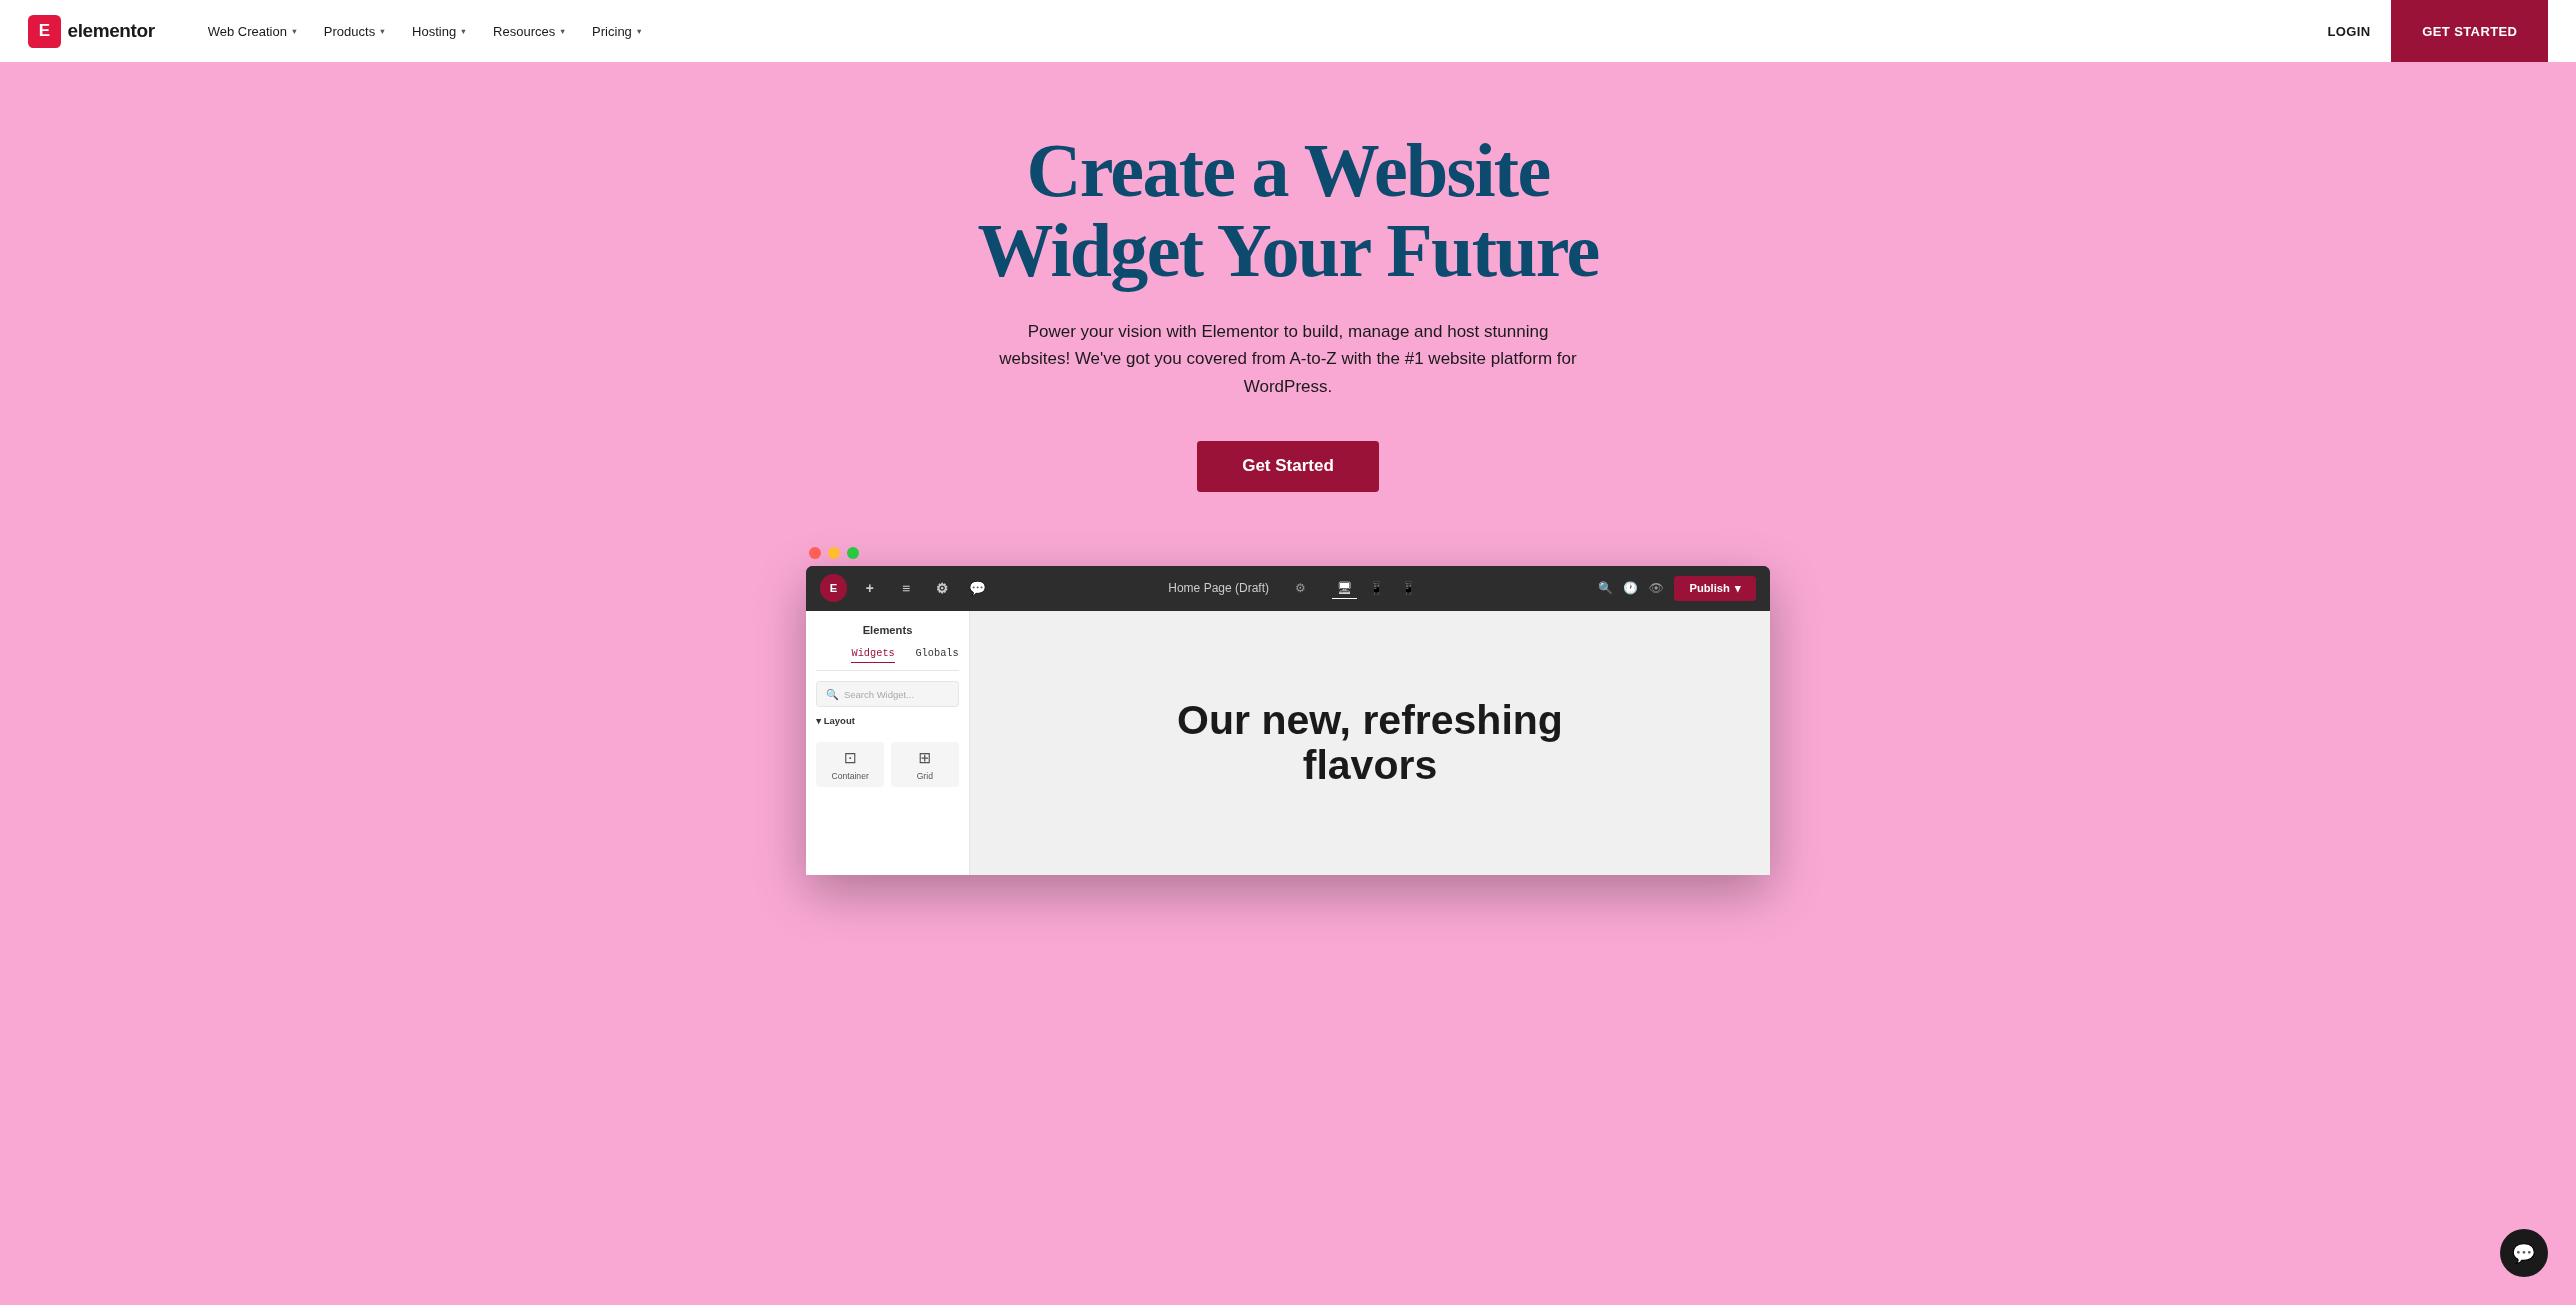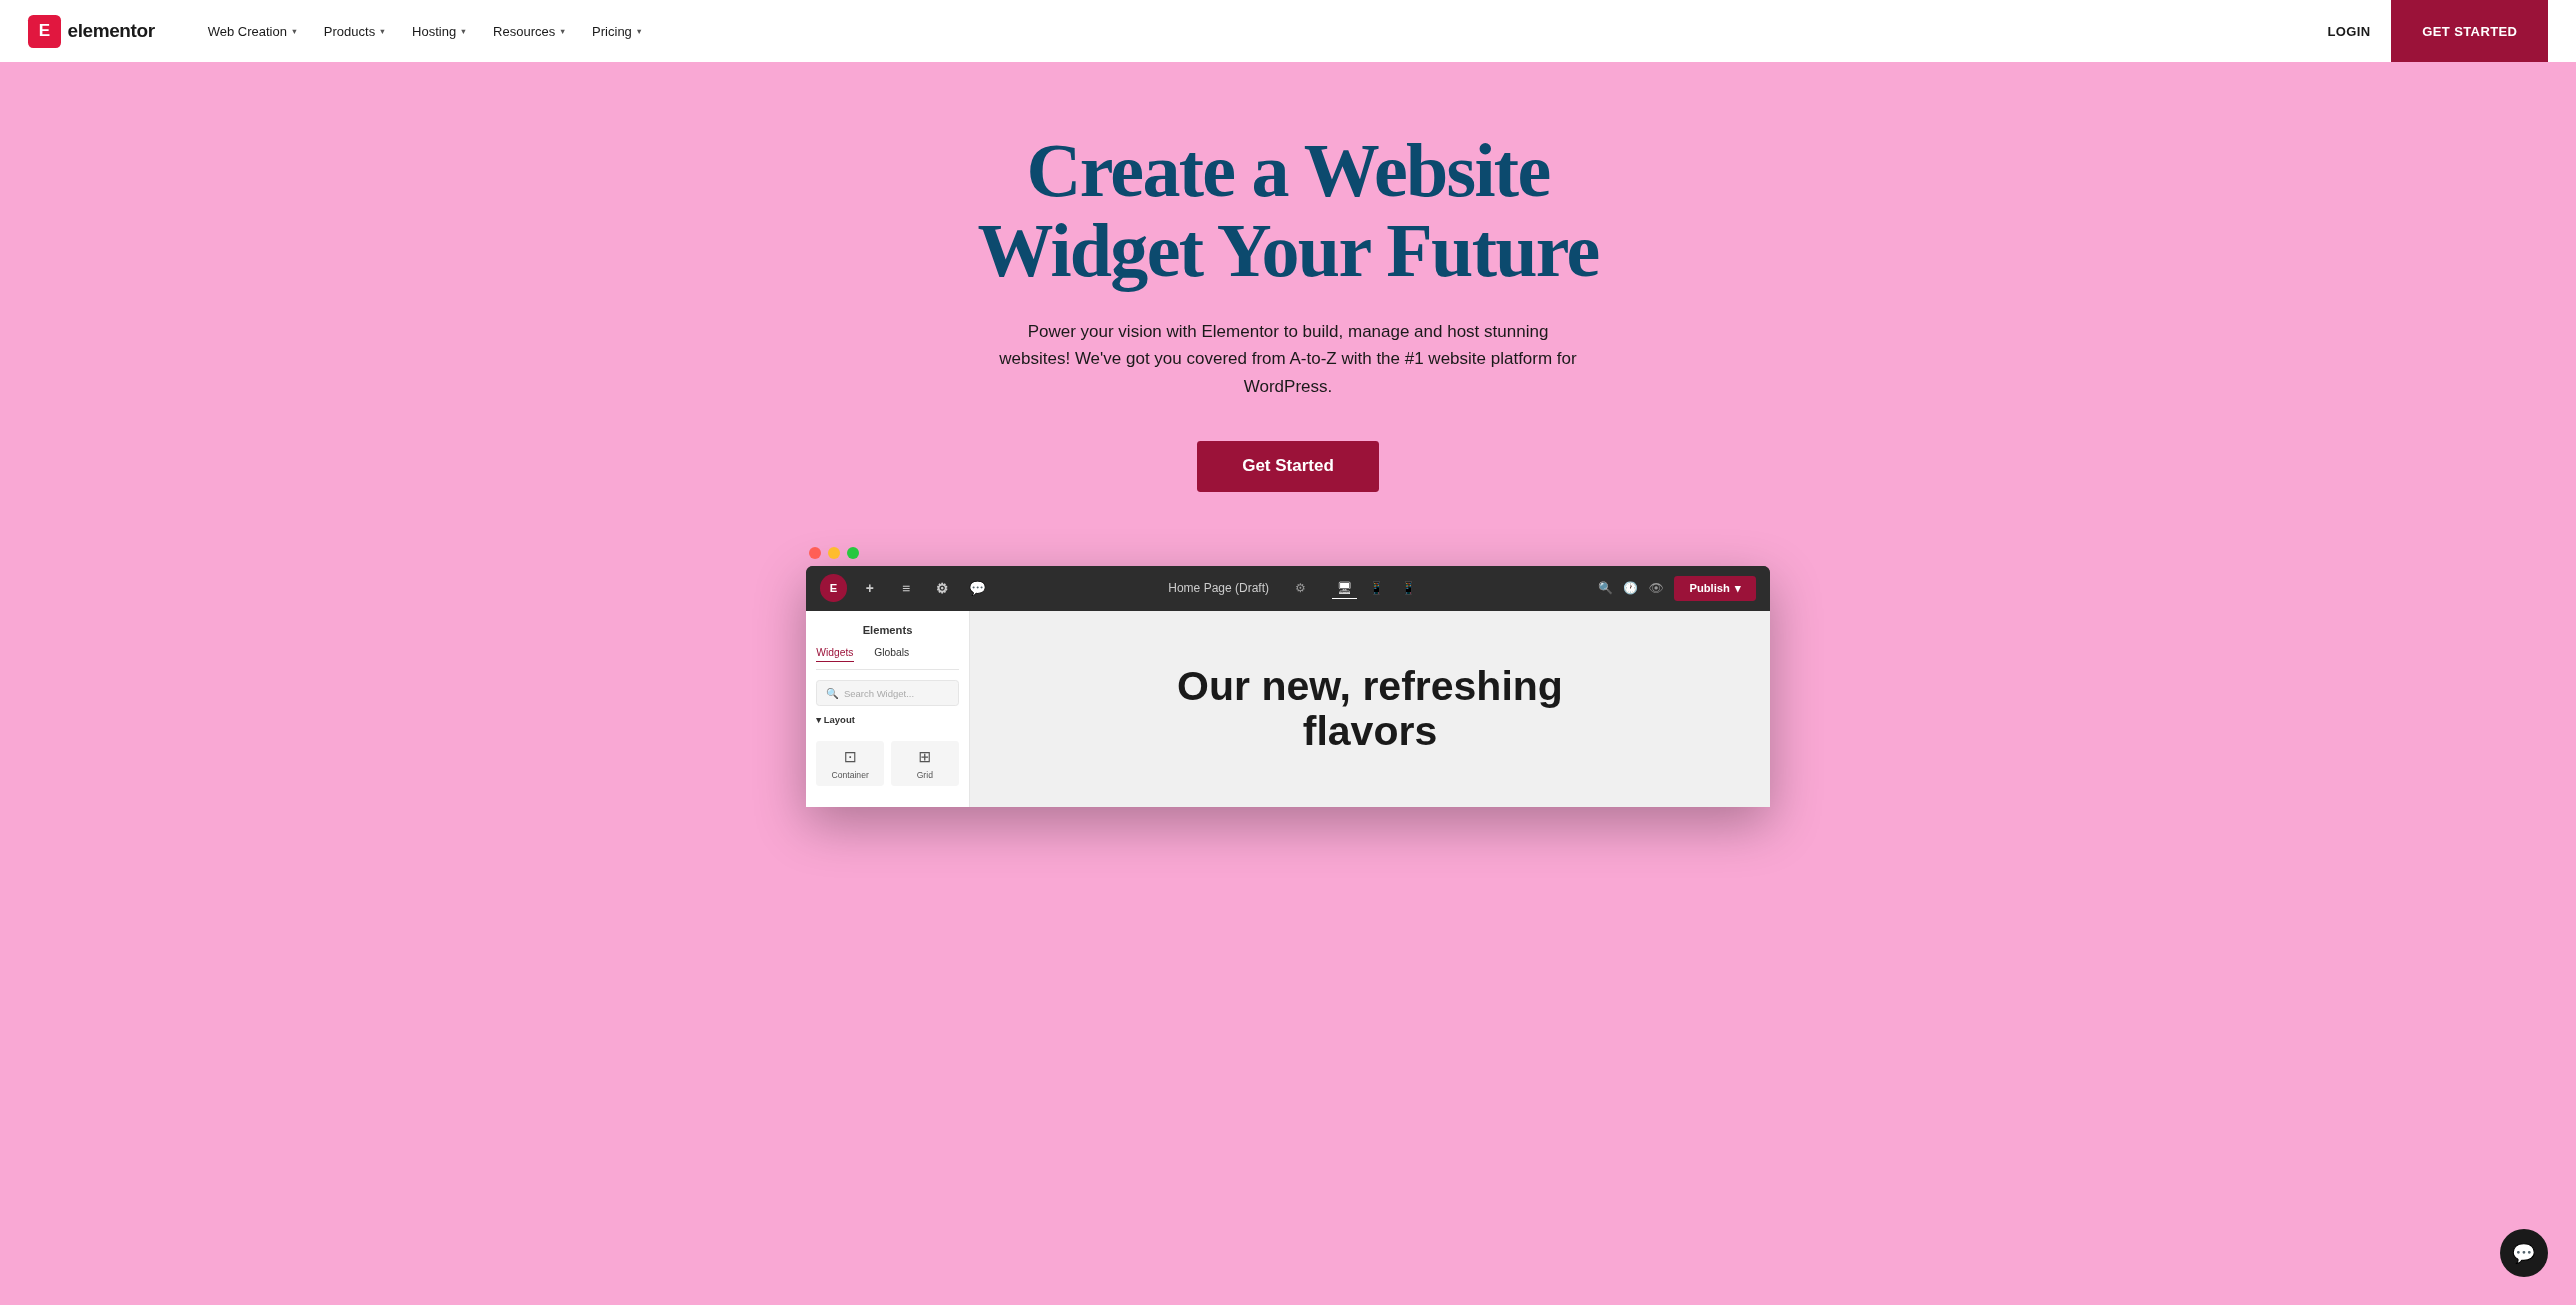--- a/index.html
+++ b/index.html
@@ -228,42 +228,43 @@
       padding: 6px 15.5px;
       border-radius: 3.4px;
       cursor: pointer;
       display: flex;
       align-items: center;
       gap: 5.2px;
     }
 
     .editor-body {
       display: flex;
-      height: 196px;
+      height: 264px;
     }
     .editor-sidebar {
       width: 164px;
       background: #fff;
       border-right: 0.9px solid #e5e5e5;
       padding: 13.8px 10.3px;
     }
     .editor-sidebar-title {
       font-size: 11.2px;
       font-weight: 700;
       color: #333;
       text-align: center;
       margin-bottom: 10.3px;
     }
     .editor-sidebar-tabs {
       display: flex;
-      justify-content: flex-start;
+      justify-content: flex-end;
       gap: 20.7px;
       margin-bottom: 10.3px;
       border-bottom: 0.9px solid #e5e5e5;
       padding-bottom: 6.9px;
+      font-family: Liberation Mono, monospace;
     }
     .editor-sidebar-tab {
       font-size: 10.3px;
       color: #333;
       cursor: pointer;
       padding-bottom: 3.4px;
     }
     .editor-sidebar-tab.active {
       color: #9b1239;
       border-bottom: 1.7px solid #9b1239;

